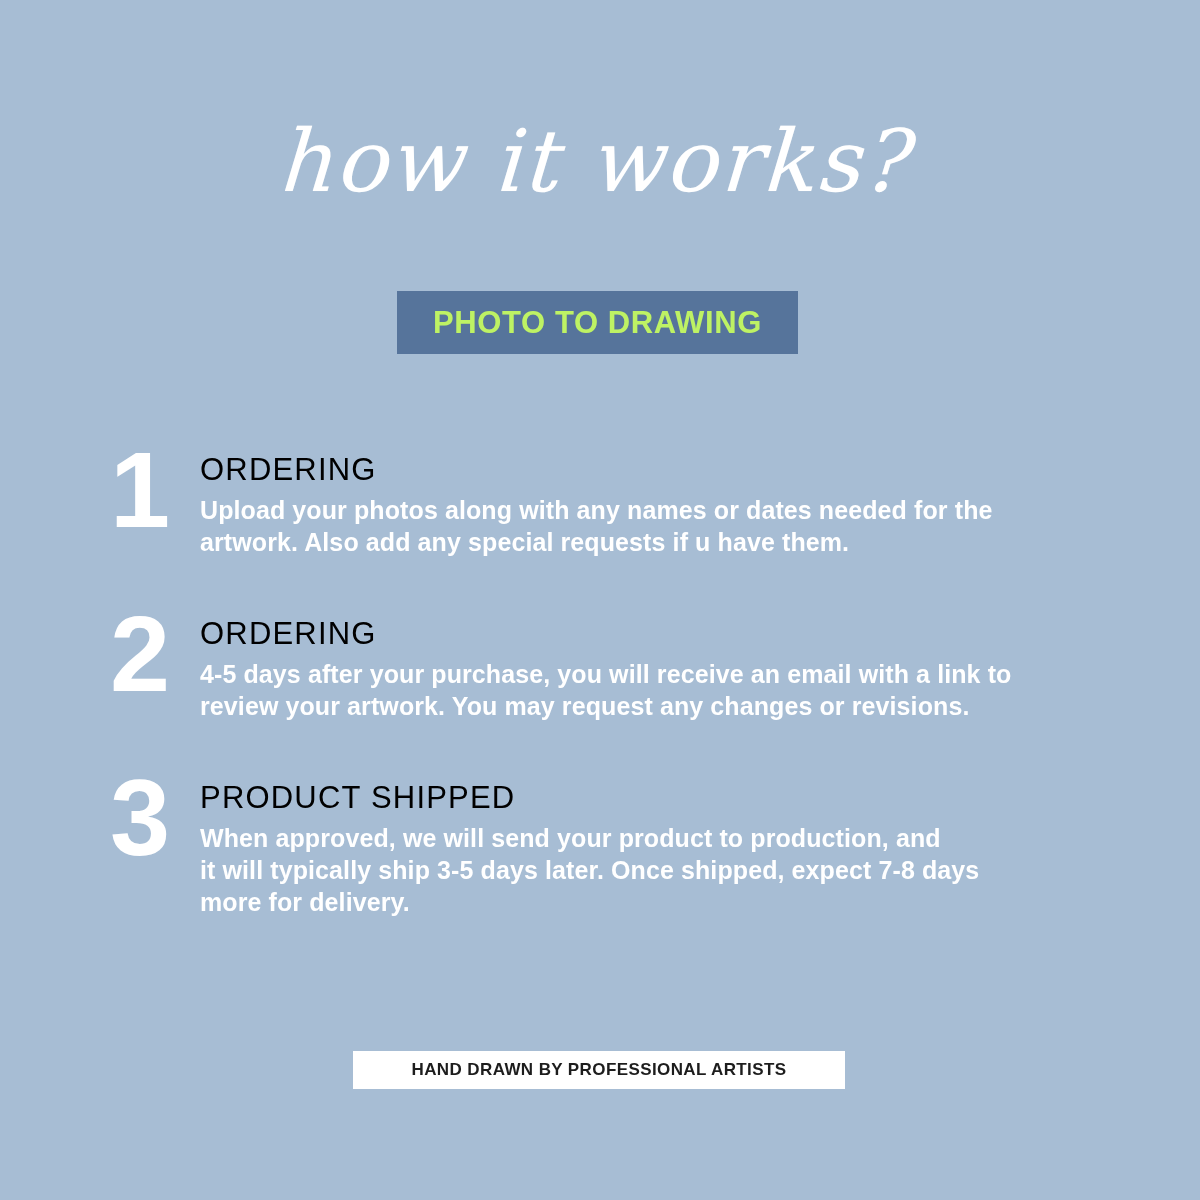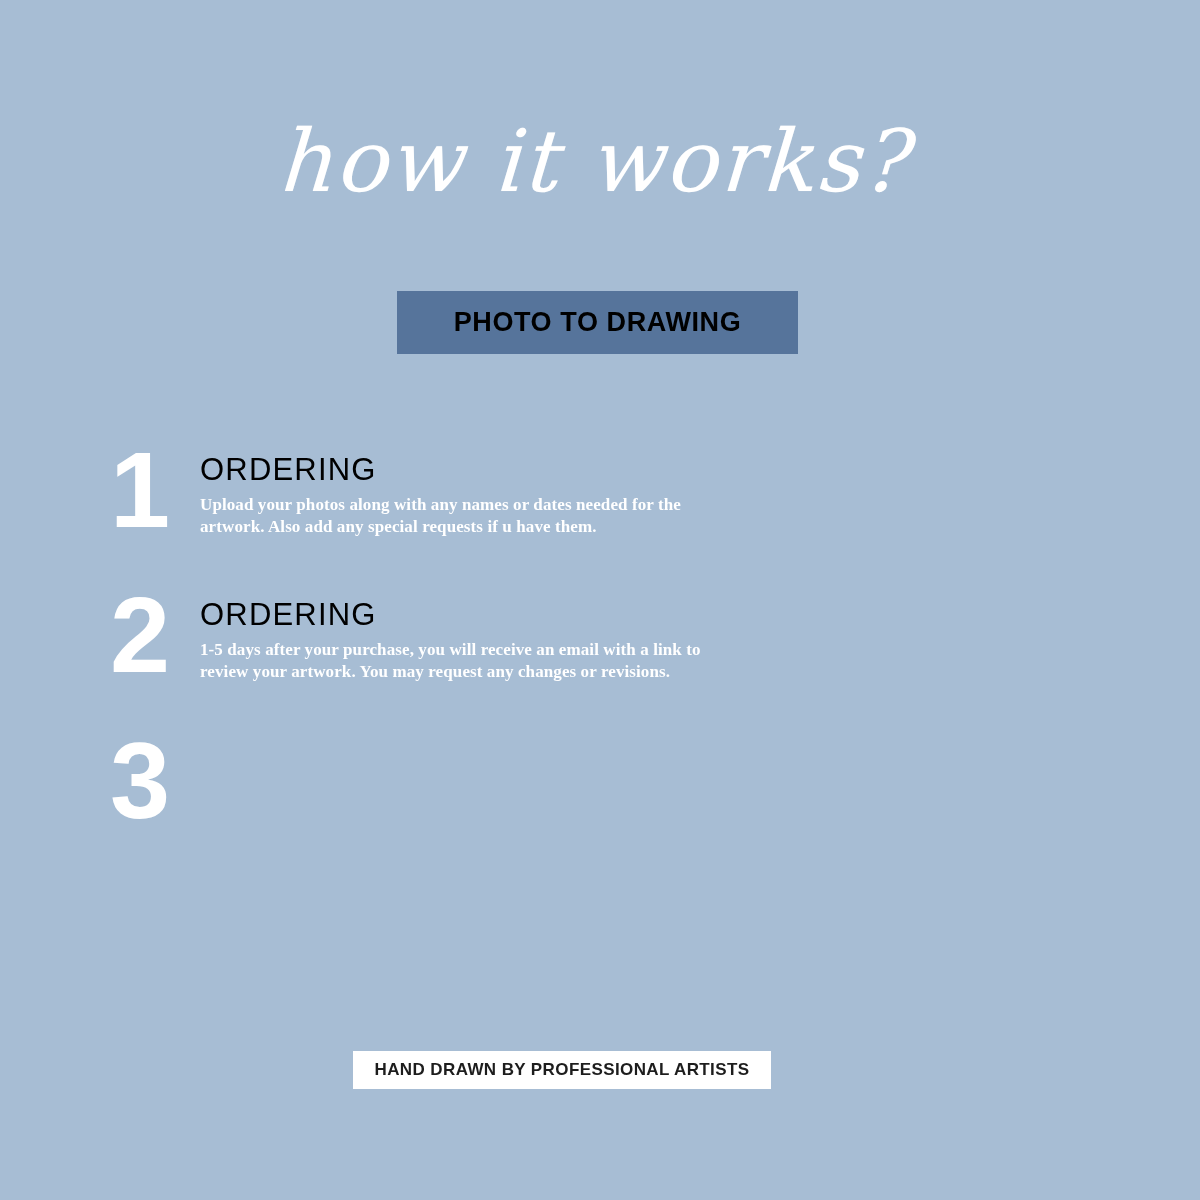--- a/index.html
+++ b/index.html
@@ -45,22 +45,22 @@
     top: 291px;
     left: 397px;
     width: 401px;
     height: 63px;
     background: #56749b;
     display: flex;
     align-items: center;
     justify-content: center;
   }
   .banner-text {
-    color: #000000;
-    font-size: 27px;
+    color: #bef264;
+    font-size: 31px;
     font-weight: bold;
     letter-spacing: 0.6px;
     white-space: nowrap;
   }
 
   
   .steps {
     position: absolute;
     top: 440px;
     left: 0;
@@ -90,34 +90,33 @@
   }
   .step-title {
     color: #000000;
     font-size: 31px;
     font-weight: 400;
     letter-spacing: 1.2px;
     margin-bottom: 6px;
   }
   .step-desc {
     color: #ffffff;
-    font-size: 17px;
+    font-size: 25px;
     font-weight: bold;
     line-height: 1.28;
     letter-spacing: 0.1px;
     white-space: pre-line;
-    font-family: Liberation Serif, serif;
   }
 
   
   .footer {
     position: absolute;
     top: 1051px;
     left: 353px;
-    width: 418px;
+    width: 492px;
     height: 38px;
     background: #ffffff;
     display: flex;
     align-items: center;
     justify-content: center;
   }
   .footer-text {
     color: #1d1d1d;
     font-size: 17px;
     font-weight: bold;
@@ -144,27 +143,33 @@
         <div class="step-title">ORDERING</div>
         <div class="step-desc">Upload your photos along with any names or dates needed for the
 artwork. Also add any special requests if u have them.</div>
       </div>
     </div>
 
     <div class="step">
       <div class="step-num">2</div>
       <div class="step-body">
         <div class="step-title">ORDERING</div>
-        <div class="step-desc">1-5 days after your purchase, you will receive an email with a link to
+        <div class="step-desc">4-5 days after your purchase, you will receive an email with a link to
 review your artwork. You may request any changes or revisions.</div>
       </div>
     </div>
 
     <div class="step">
       <div class="step-num">3</div>
+      <div class="step-body">
+        <div class="step-title">PRODUCT SHIPPED</div>
+        <div class="step-desc">When approved, we will send your product to production, and
+it will typically ship 3-5 days later. Once shipped, expect 7-8 days
+more for delivery.</div>
+      </div>
     </div>
 
   </div>
 
   <div class="footer">
     <span class="footer-text">HAND DRAWN BY PROFESSIONAL ARTISTS</span>
   </div>
 
 </div>
 

